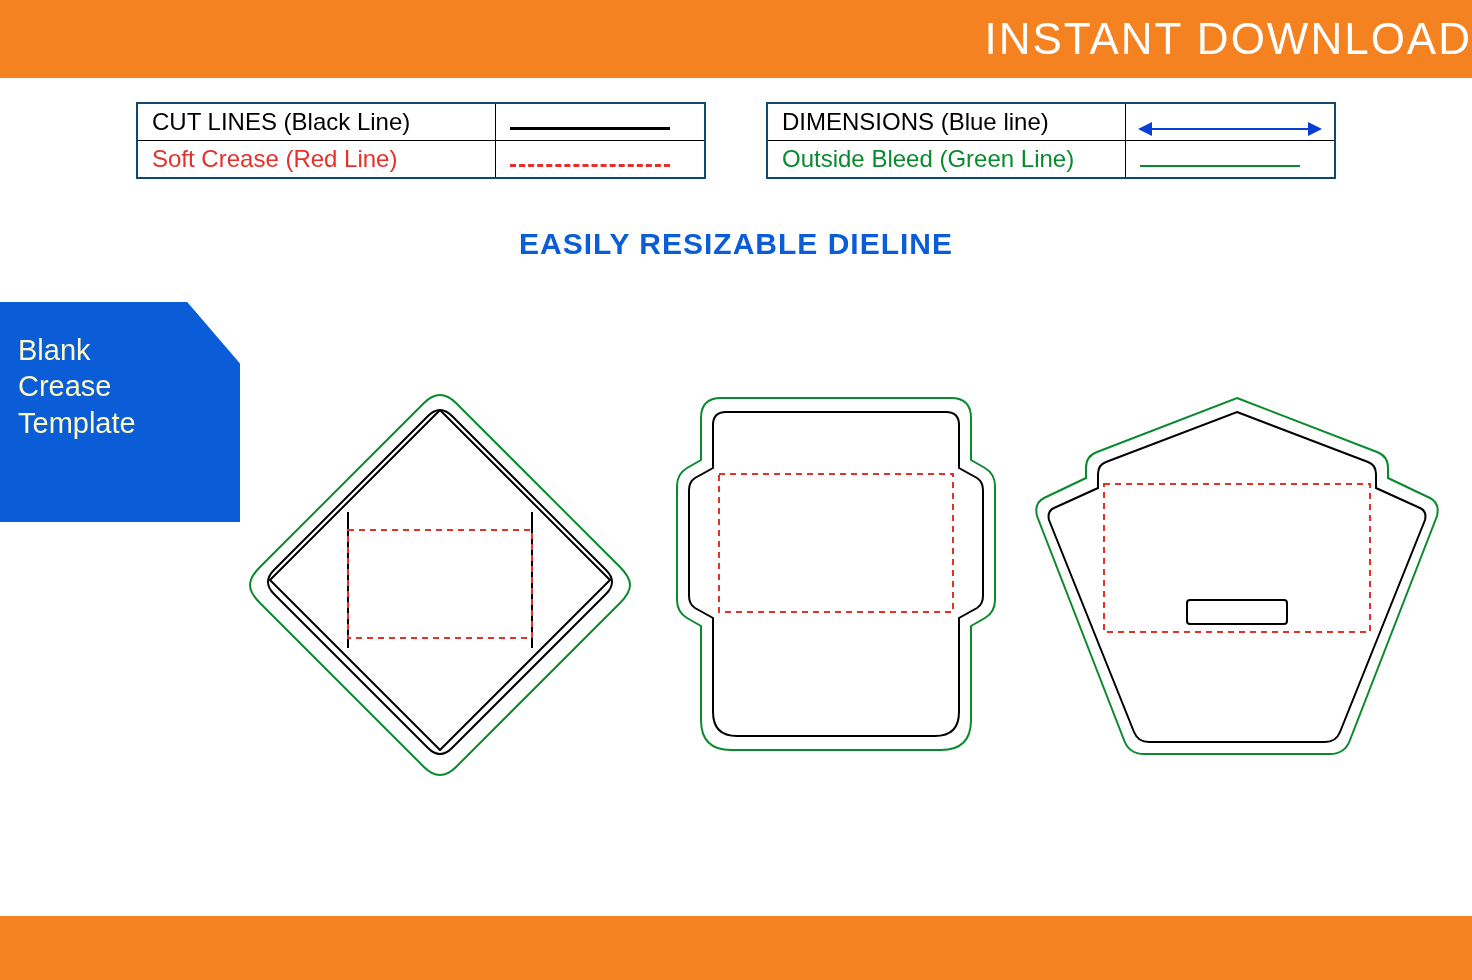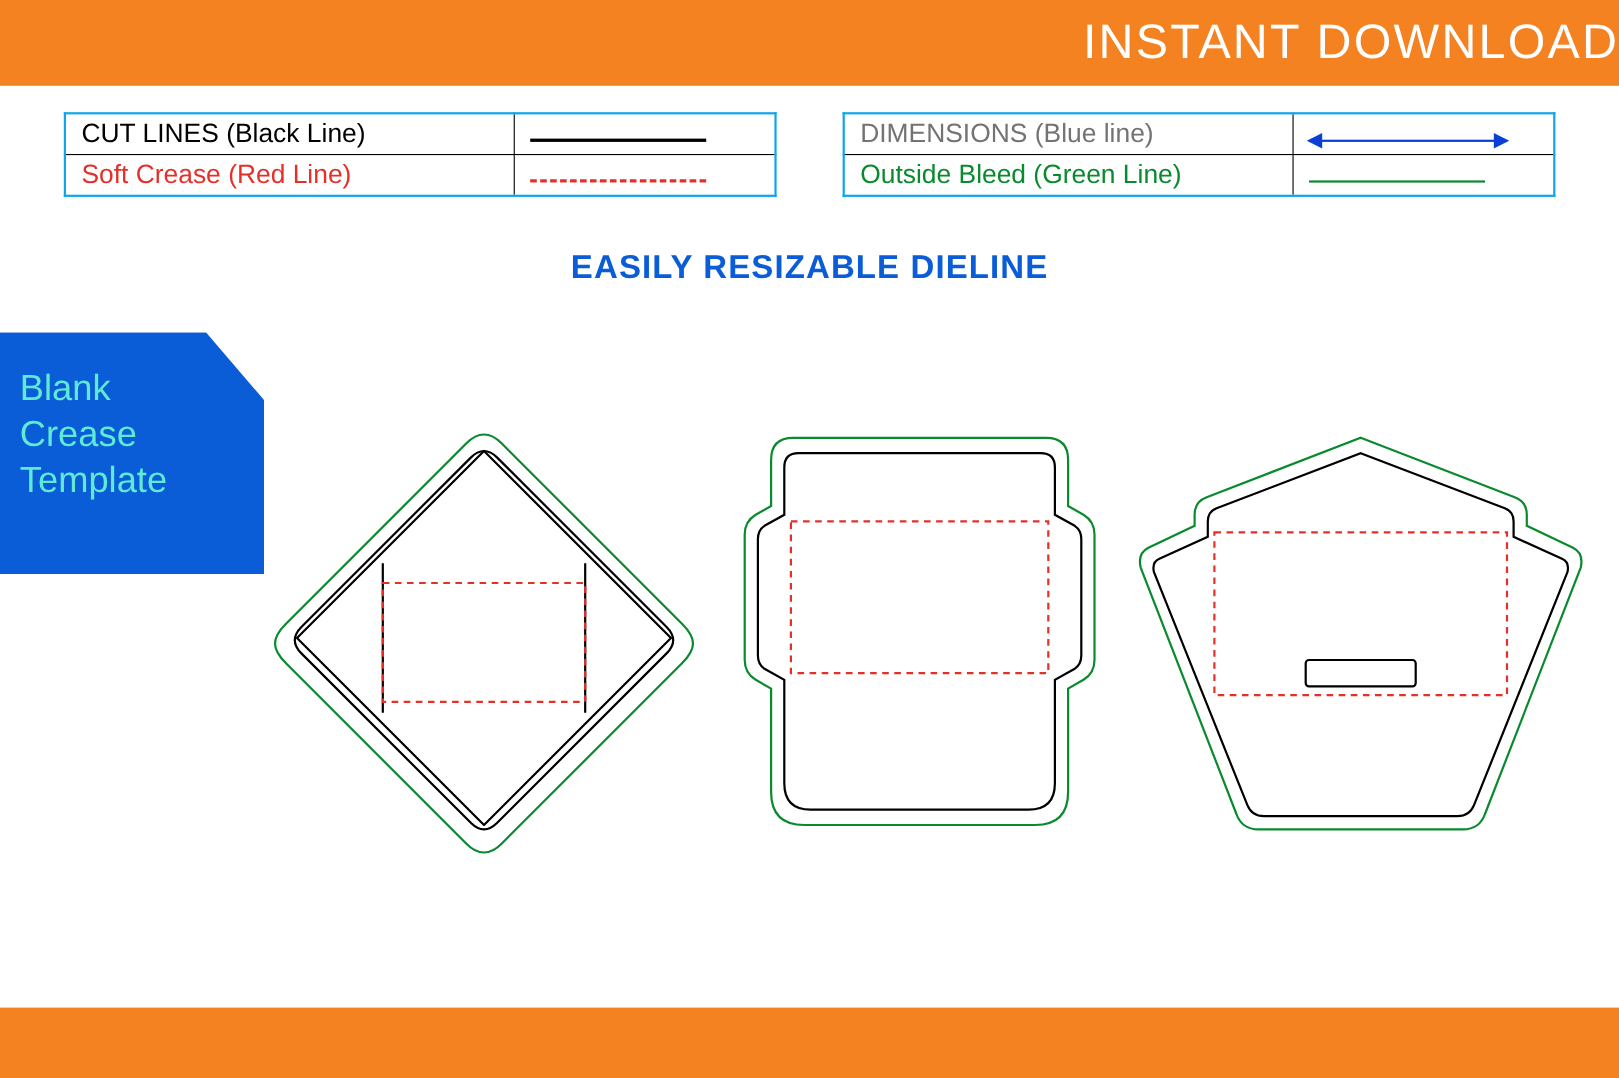--- a/index.html
+++ b/index.html
@@ -25,36 +25,36 @@
     font-weight: 500;
     letter-spacing: 2px;
   }
   .legend-wrap {
     display: flex;
     justify-content: center;
     gap: 60px;
     margin-top: 24px;
   }
   .legend-table {
-    border: 2px solid #0ea5e9;
+    border: 2px solid #0c4a6e;
     border-collapse: collapse;
-    width: 648px;
+    width: 570px;
   }
   .legend-table td {
     border: 1px solid #000;
     padding: 4px 14px;
     font-size: 24px;
     height: 36px;
     vertical-align: middle;
   }
   .legend-label { width: 360px; }
   .legend-sample { width: 210px; position: relative; }
   .txt-black { color: #000; font-weight: 500;}
   .txt-red { color: #e5302a; }
-  .txt-blue { color: #737373; }
+  .txt-blue { color: #000000; }
   .txt-green { color: #0a8a2e; }
   .line-solid-black {
     height: 0; border-top: 3px solid #000; width: 160px; display: inline-block;
   }
   .line-dash-red {
     height: 0; border-top: 3px dashed #e5302a; width: 160px; display: inline-block;
   }
   .line-solid-green {
     height: 0; border-top: 2px solid #0a8a2e; width: 160px; display: inline-block;
   }
@@ -78,22 +78,22 @@
     margin-top: 48px;
   }
 
   .badge {
     position: absolute;
     left: 0;
     top: 302px;
     width: 240px;
     height: 220px;
     background: #0a5dd6;
-    color: #5eead4;
-    font-size: 33px;
+    color: #fef9c3;
+    font-size: 29px;
     line-height: 1.25;
     padding: 30px 18px;
     clip-path: polygon(0 0, 78% 0, 100% 28%, 100% 100%, 0 100%);
   }
 
   .templates {
     position: absolute;
     top: 360px;
     left: 240px;
     right: 30px;

